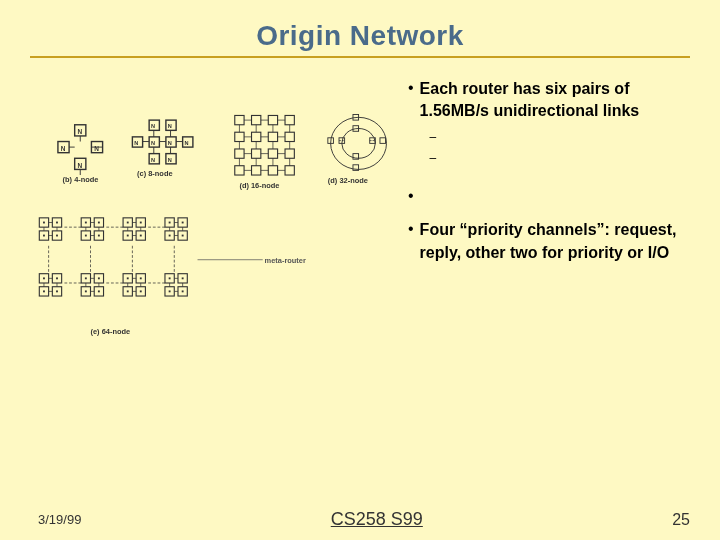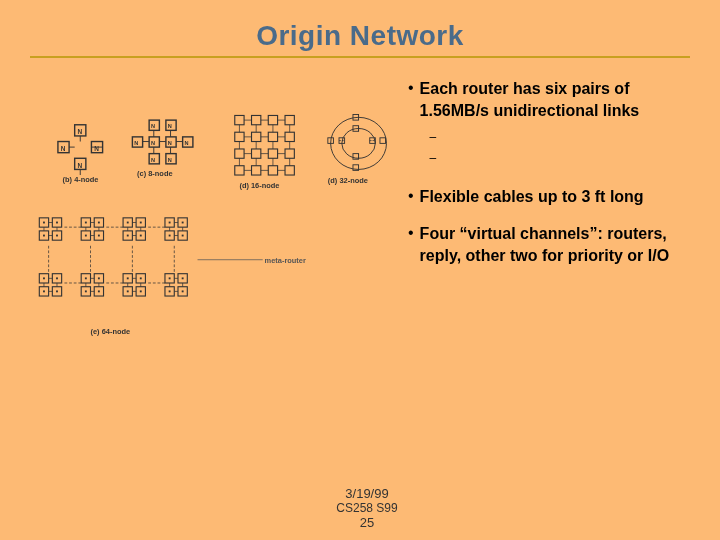--- a/index.html
+++ b/index.html
@@ -8,21 +8,21 @@
       height: 540px;
       background: #ffffff;
       font-family: Arial, Helvetica, sans-serif;
       overflow: hidden;
       position: relative;
     }
 
     .slide-container {
       width: 720px;
       height: 540px;
-      background: #fdba74;
+      background: #fef9c3;
       position: relative;
       padding: 20px 30px 15px 30px;
     }
 
     .title-section {
       text-align: center;
       margin-bottom: 8px;
     }
 
     .title {
@@ -99,41 +99,42 @@
     }
 
     .sub-dash {
       margin-right: 4px;
       flex-shrink: 0;
     }
 
     .footer {
       position: absolute;
       bottom: 10px;
-      left: 14px;
+      left: 8px;
       right: 0;
       display: flex;
-      flex-direction: column;
+      flex-direction: row;
       justify-content: space-between;
       align-items: center;
       padding: 0 30px;
     }
 
     .footer-date {
       font-size: 13px;
       color: #333;
     }
 
     .footer-course {
-      font-size: 12px;
+      font-size: 18px;
       color: #333;
+      text-decoration: underline;
     }
 
     .footer-page {
-      font-size: 13px;
+      font-size: 16px;
       color: #333;
     }
 
     
     .diagram-svg {
       width: 100%;
       height: 100%;
     }
   </style>
 </head>
@@ -434,26 +435,25 @@
             </div>
             <div class="sub-item">
               <span class="sub-dash">–</span>
             </div>
           </div>
         </div>
       </div>
 
       <div class="bullet-item">
         <span class="bullet-dot">•</span>
-        <span class="bullet-text">Flexible cables up to 3 ft long</span>
       </div>
 
       <div class="bullet-item">
         <span class="bullet-dot">•</span>
-        <span class="bullet-text">Four “virtual channels”: routers, reply, other two for priority or I/O</span>
+        <span class="bullet-text">Four “priority channels”: request, reply, other two for priority or I/O</span>
       </div>
 
     </div>
   </div>
 
   <div class="footer">
     <span class="footer-date">3/19/99</span>
     <span class="footer-course">CS258 S99</span>
     <span class="footer-page">25</span>
   </div>

